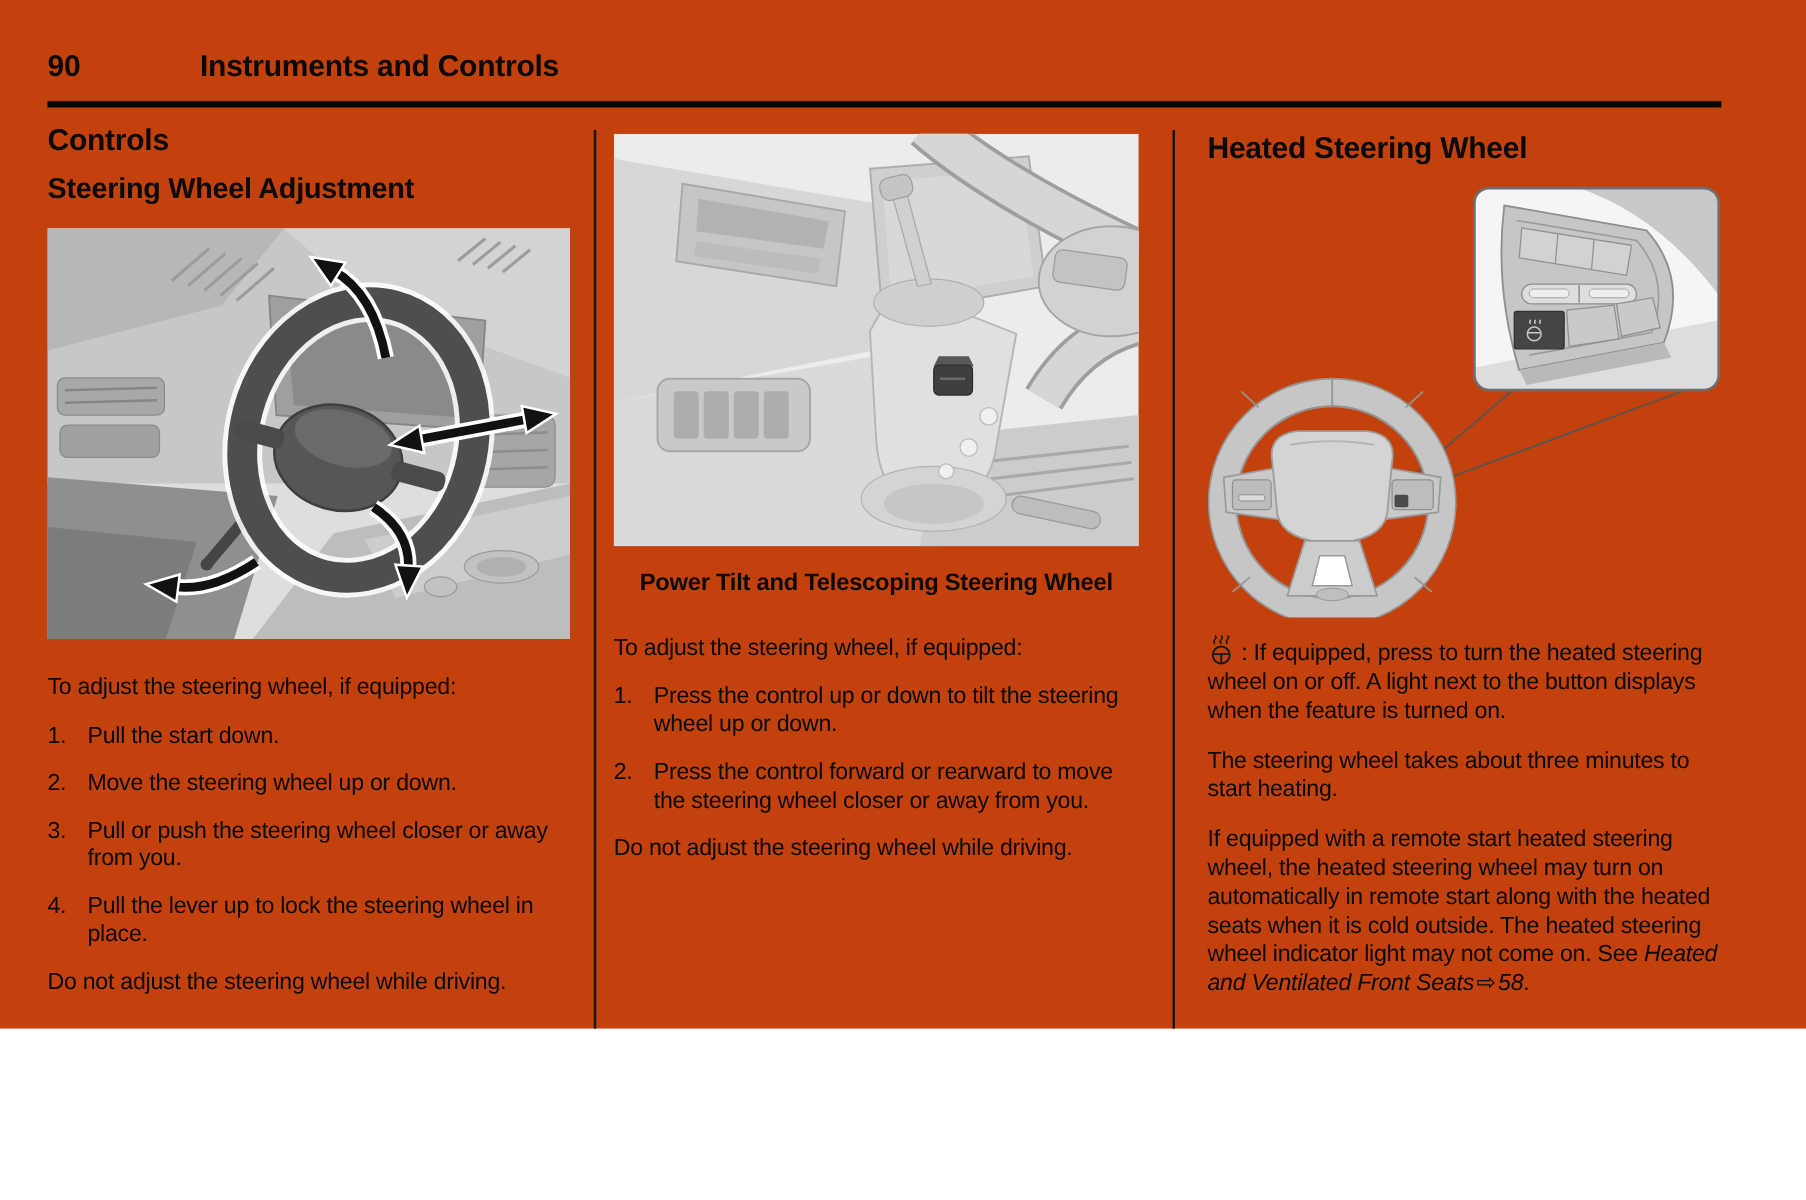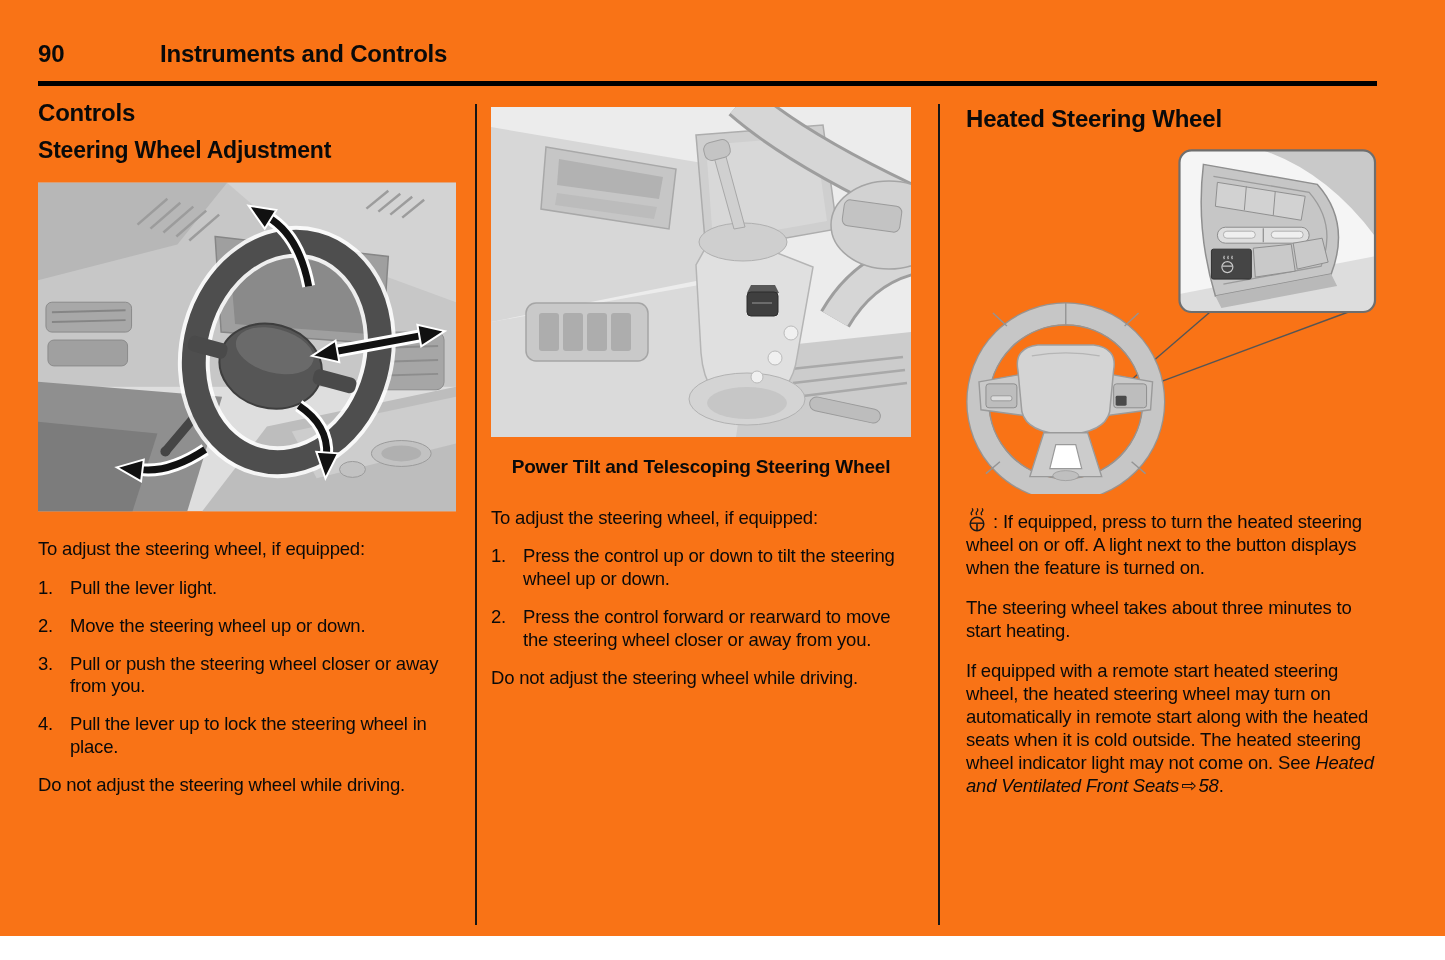--- a/index.html
+++ b/index.html
@@ -1,17 +1,17 @@
 <!DOCTYPE html>
 <html><head>
 <meta charset="utf-8">
 <style>
   html,body { margin:0; padding:0; background:#ffffff; }
   #page {
-    position:relative; width:1445px; height:936px; background:#f97316;
+    position:relative; width:1445px; height:823px; background:#c2410c;
     font-family:"Liberation Sans","DejaVu Sans",sans-serif;
     color:#0a0a0a; letter-spacing:-0.2px; overflow:hidden;
   }
   .hdr-num { position:absolute; left:38px; top:40px; font-size:24px; font-weight:bold; }
   .hdr-title { position:absolute; left:160px; top:40px; font-size:24px; font-weight:bold; }
   .hdr-rule { position:absolute; left:38px; top:81px; width:1339px; height:5px; background:#000; }
   .vrule { position:absolute; top:104px; height:821px; width:2px; background:#161616; }
   .vrule.v1 { left:475px; }
   .vrule.v2 { left:938px; }
 
@@ -134,21 +134,21 @@
           <path d="M 168,268 Q 132,292 102,288" fill="none" stroke="#111111" stroke-width="7"></path>
           <polygon points="0,-17 11,9 -11,9" transform="translate(96,288) rotate(-83)" fill="#111111" stroke="#ffffff" stroke-width="2"></polygon>
         </g>
       </svg>
     </figure>
 
     <p class="intro">To adjust the steering wheel, if equipped:</p>
 
     <div class="step">
       <span class="step-num">1.</span>
-      <span class="step-text">Pull the lever light.</span>
+      <span class="step-text">Pull the start down.</span>
     </div>
     <div class="step">
       <span class="step-num">2.</span>
       <span class="step-text">Move the steering wheel up or down.</span>
     </div>
     <div class="step">
       <span class="step-num">3.</span>
       <span class="step-text">Pull or push the steering wheel closer or away from you.</span>
     </div>
     <div class="step">

